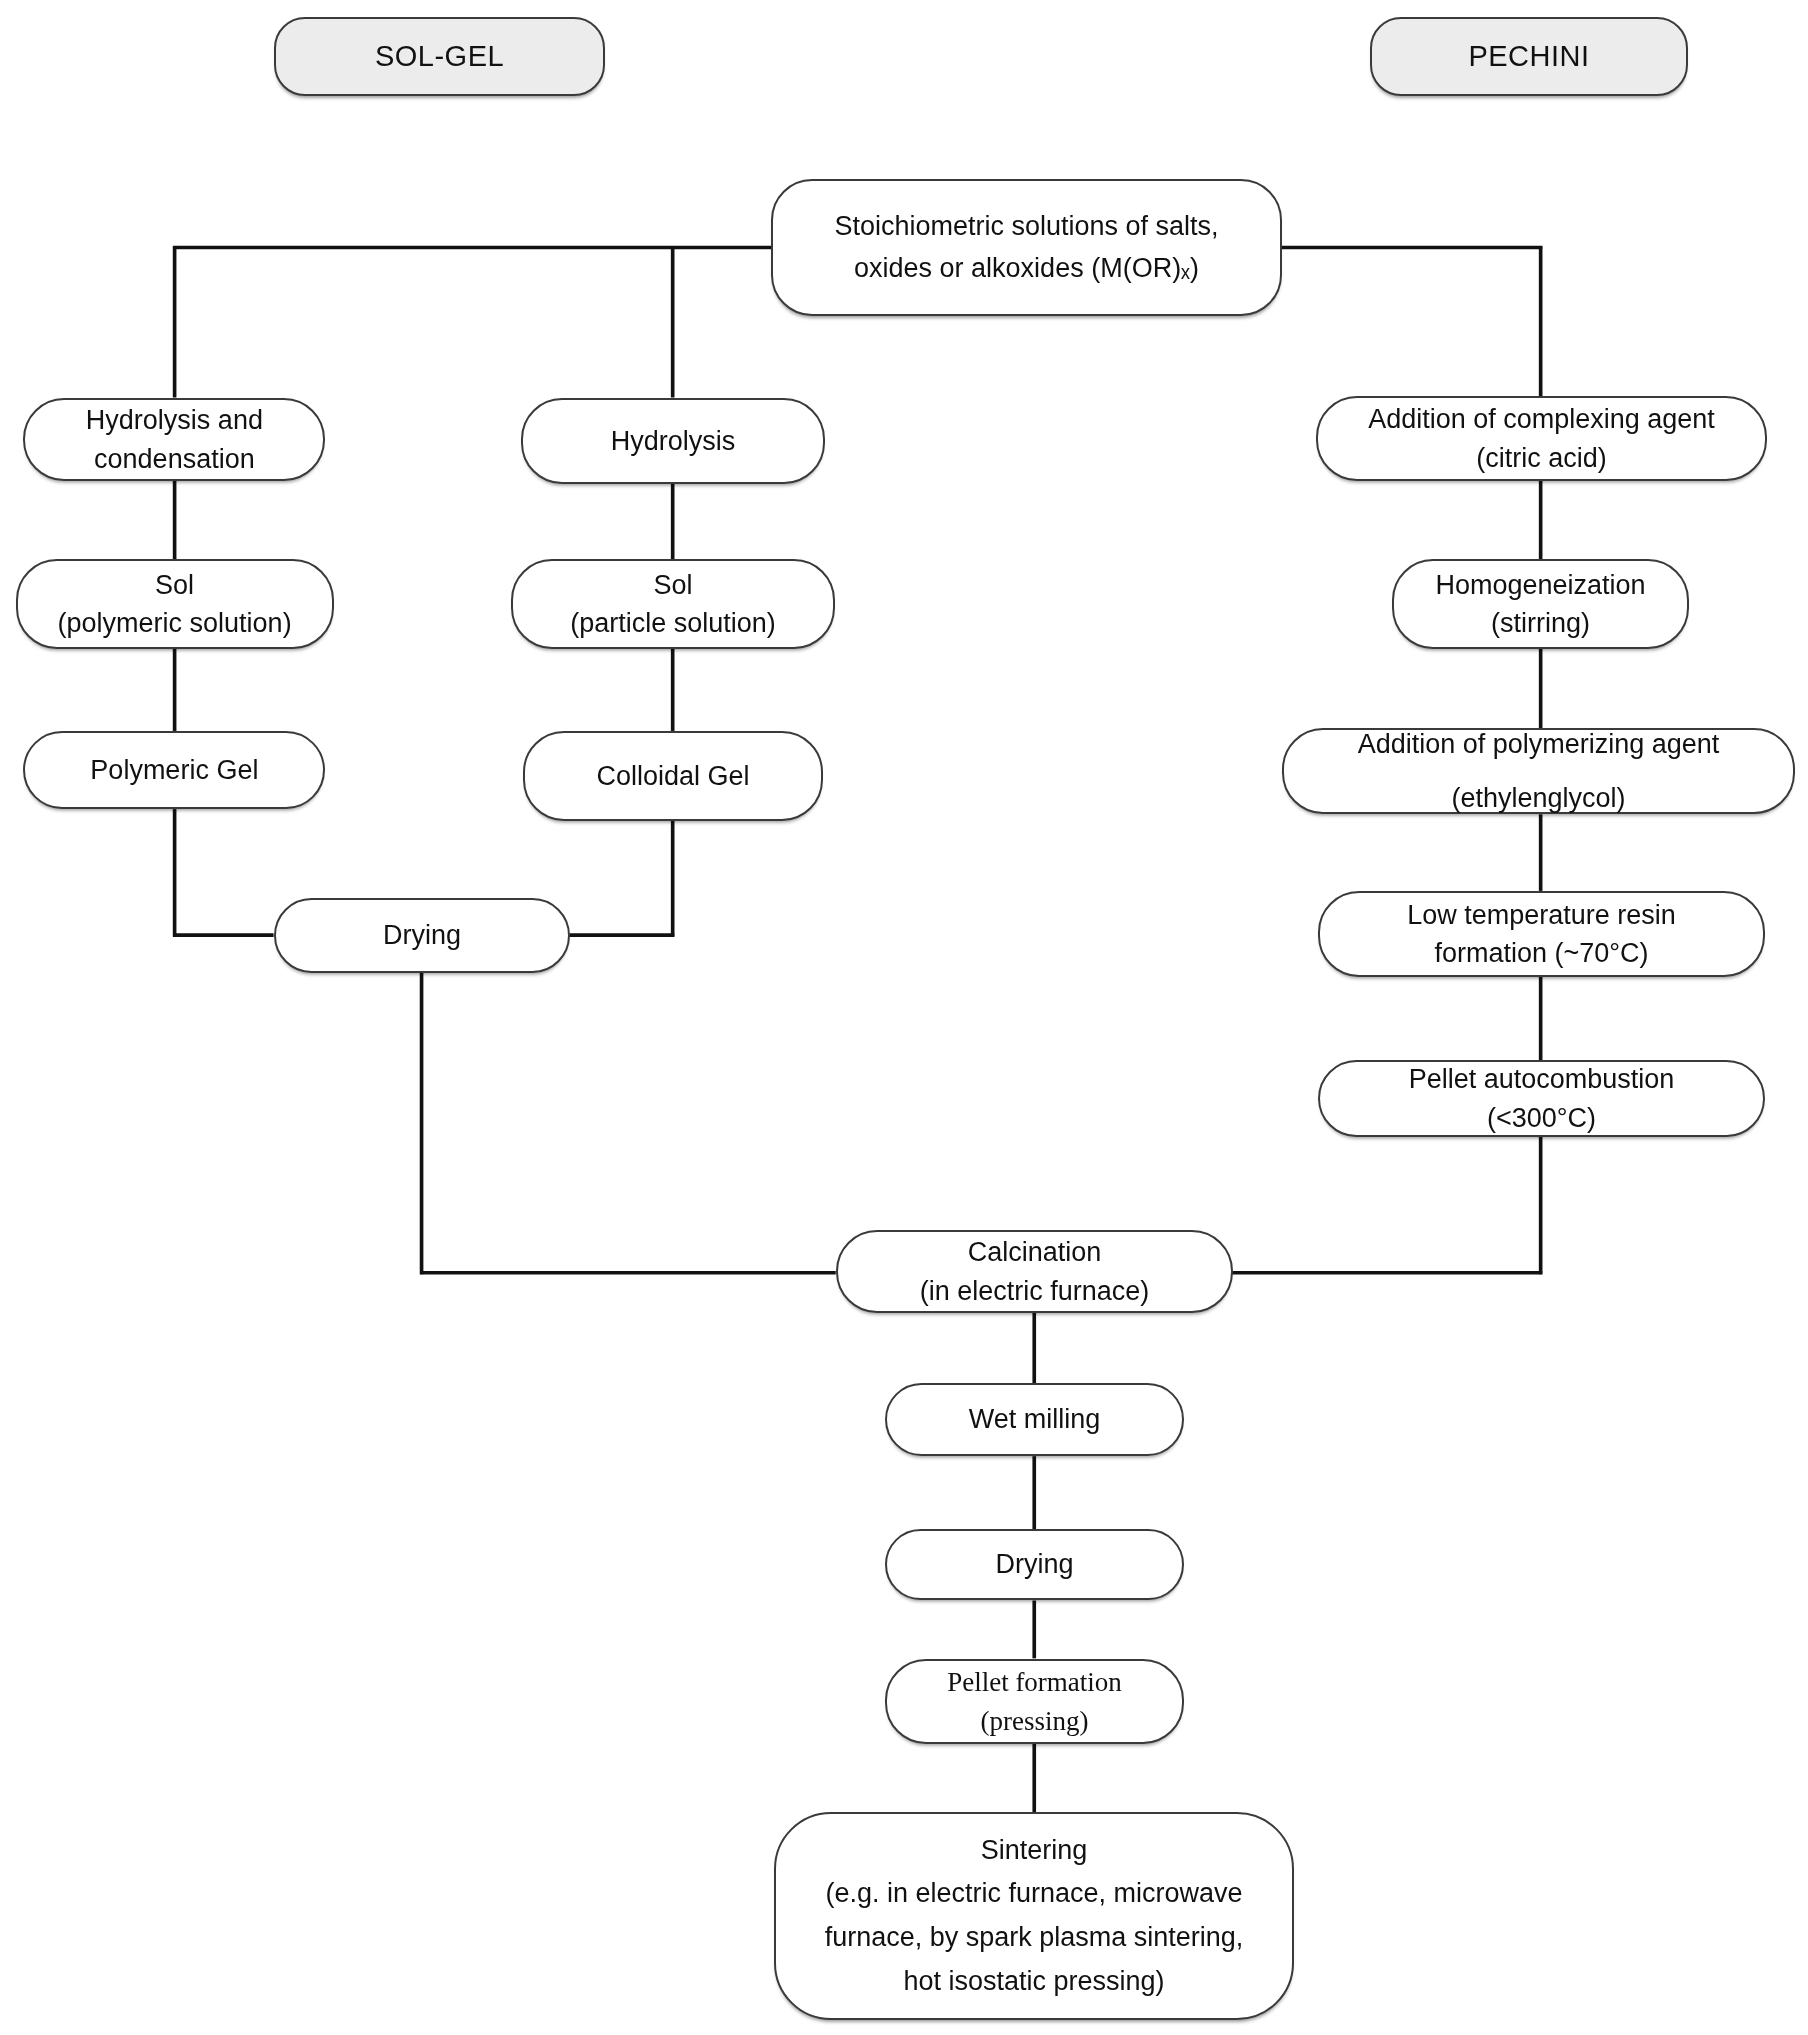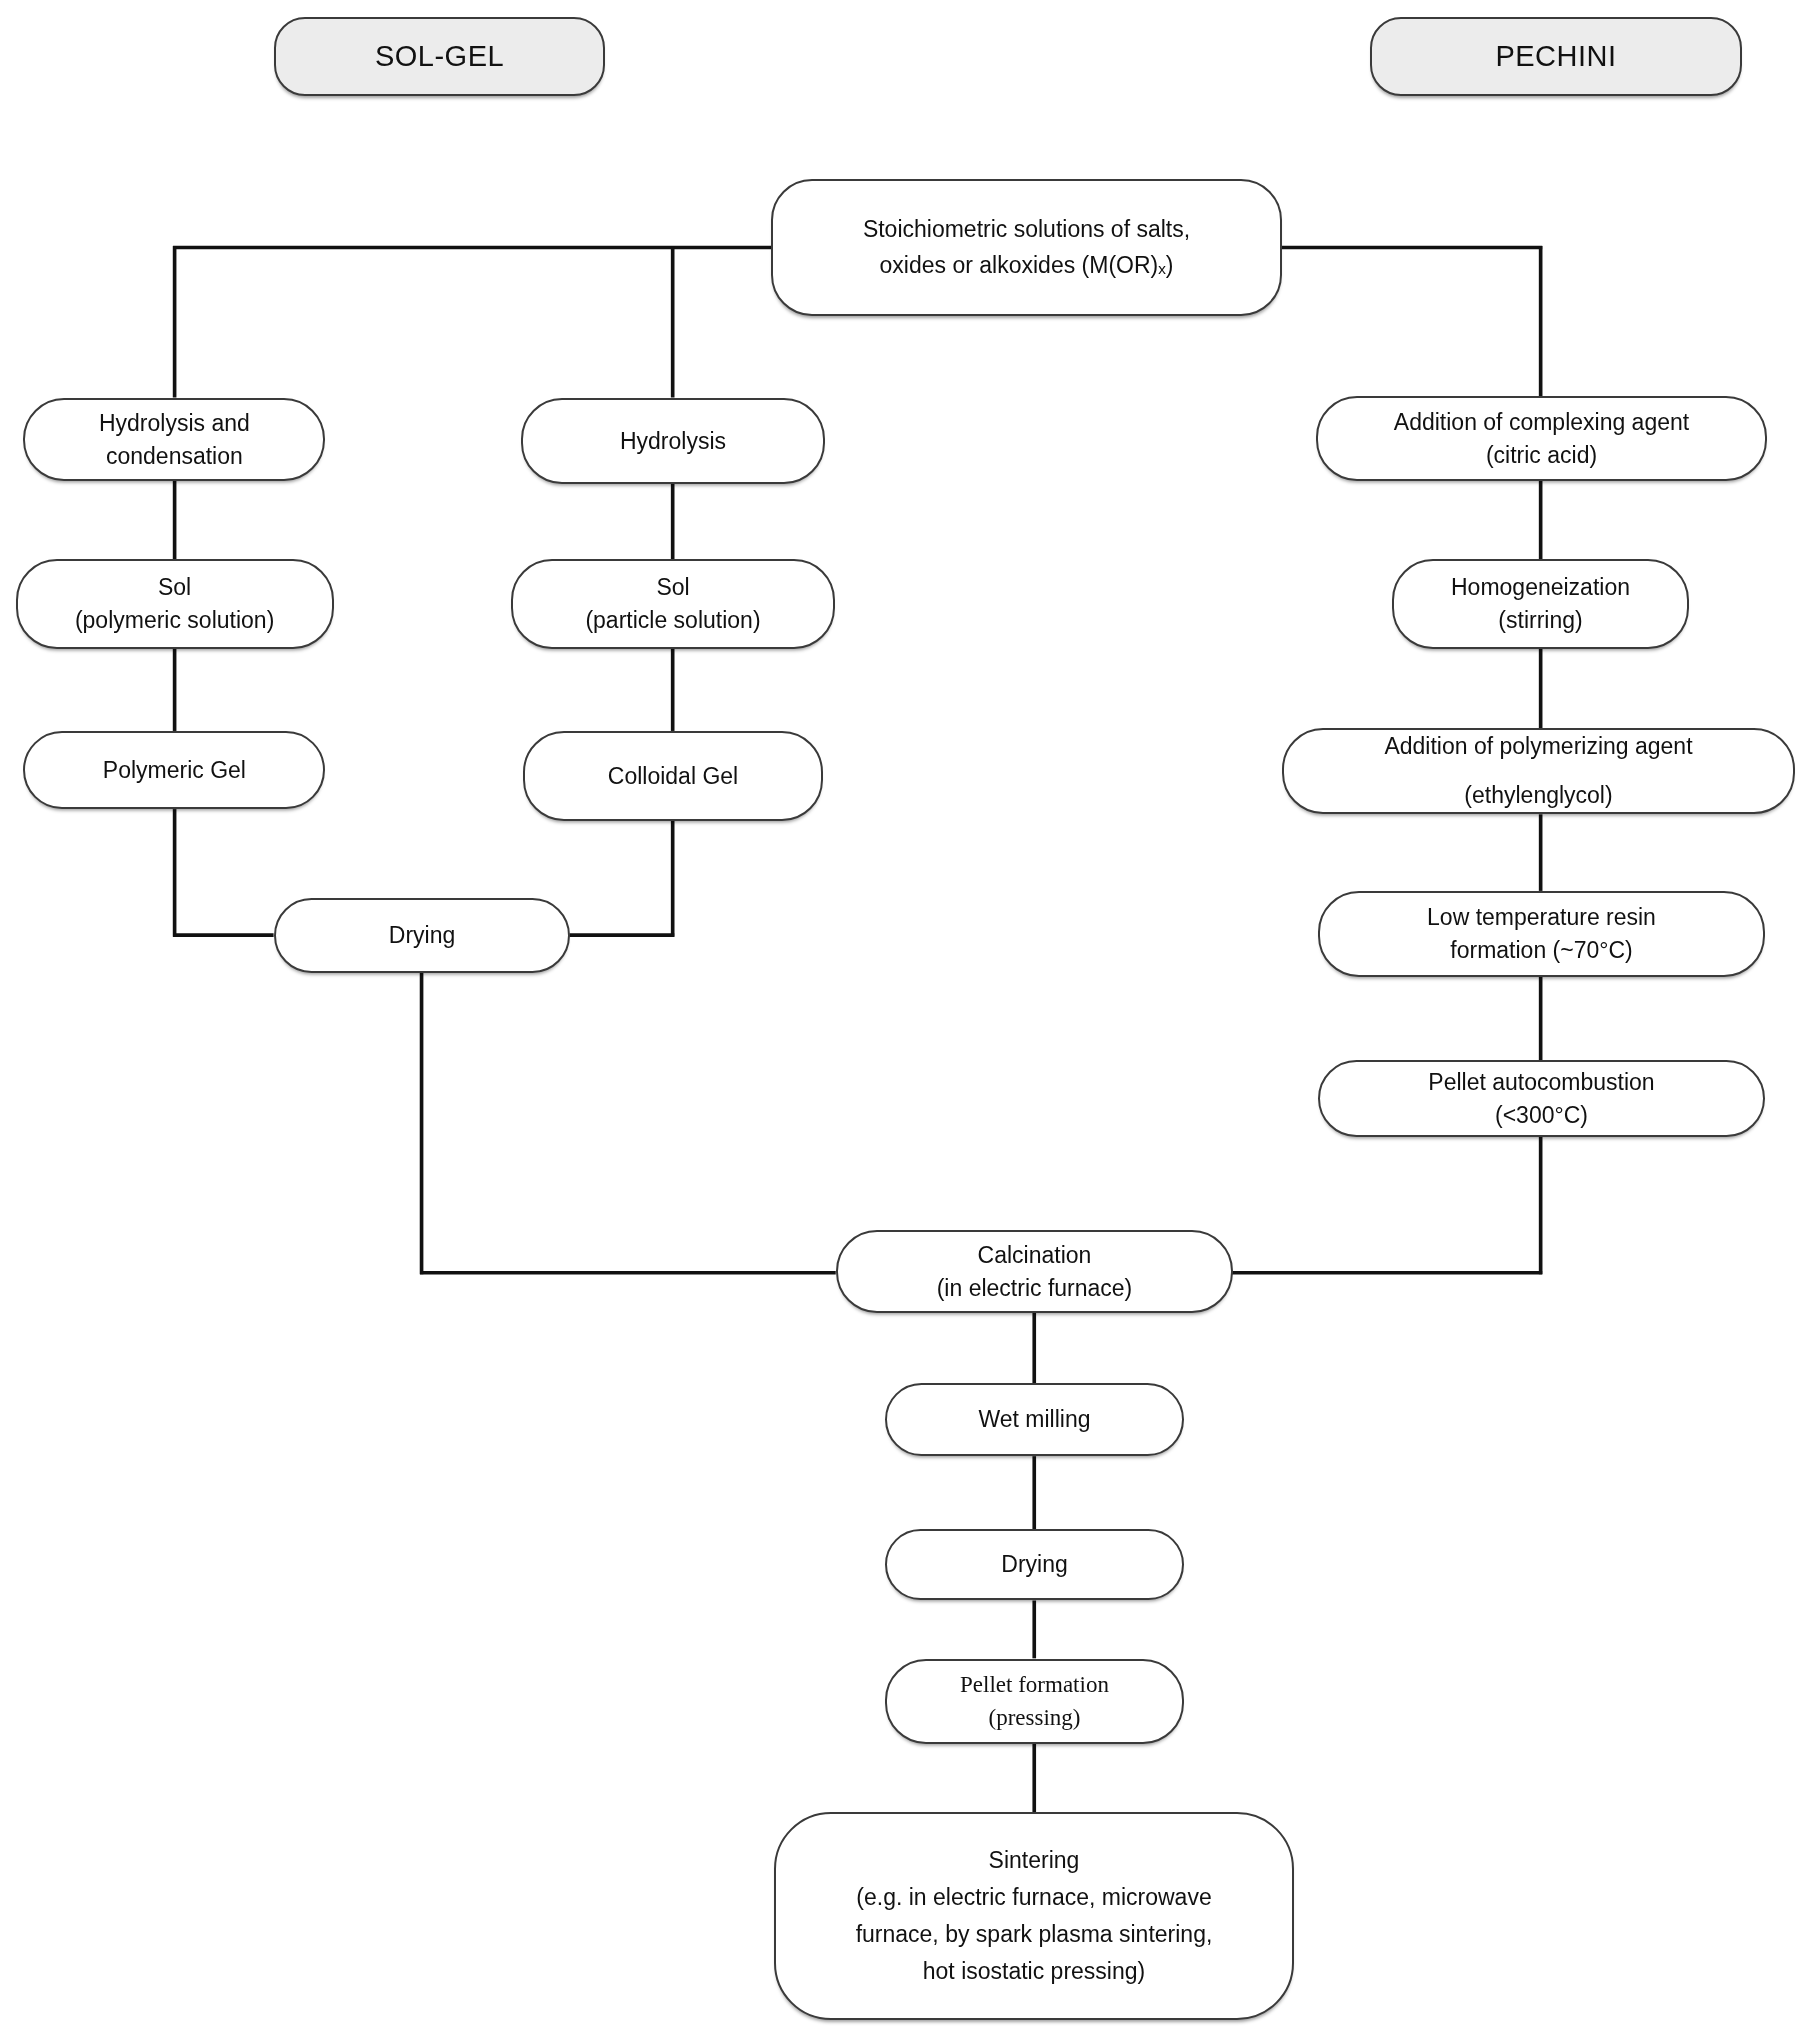--- a/index.html
+++ b/index.html
@@ -29,21 +29,21 @@
     position: absolute;
     box-sizing: border-box;
     background: var(--box-fill);
     border: 2.1px solid var(--border);
     border-radius: 41px;
     display: flex;
     flex-direction: column;
     justify-content: center;
     align-items: center;
     text-align: center;
-    font-size: 23px;
+    font-size: 27px;
     line-height: 1.42;
     box-shadow: 0 4.2px 3.6px -2.6px rgba(0,0,0,0.38);
   }
   .node span { display: block; padding: 0 10.4px; }
   .header {
     background: var(--header-fill);
     font-size: 29px;
     letter-spacing: 0.5px;
     border-radius: 31px;
   }
@@ -84,21 +84,21 @@
 
     <line x1="1985" y1="2520" x2="1985" y2="2655"></line>
     <line x1="1985" y1="2795" x2="1985" y2="2935"></line>
     <line x1="1985" y1="3072" x2="1985" y2="3183"></line>
     <line x1="1985" y1="3347" x2="1985" y2="3478"></line>
   </svg>
 
   <div class="node header" style="left:274px; top:17px; width:331px; height:79px;">
     <span>SOL-GEL</span>
   </div>
-  <div class="node header" style="left:1370px; top:17px; width:372px; height:79px;">
+  <div class="node header" style="left:1370px; top:17px; width:318px; height:79px;">
     <span>PECHINI</span>
   </div>
 
   <div class="node" style="left:771px; top:179px; width:511px; height:137px; line-height:1.55;">
     <span>Stoichiometric solutions of salts,</span>
     <span>oxides or alkoxides (M(OR)ₓ)</span>
   </div>
 
   <div class="node" style="left:23.4px; top:398px; width:302px; height:83px;">
     <span>Hydrolysis and</span>

